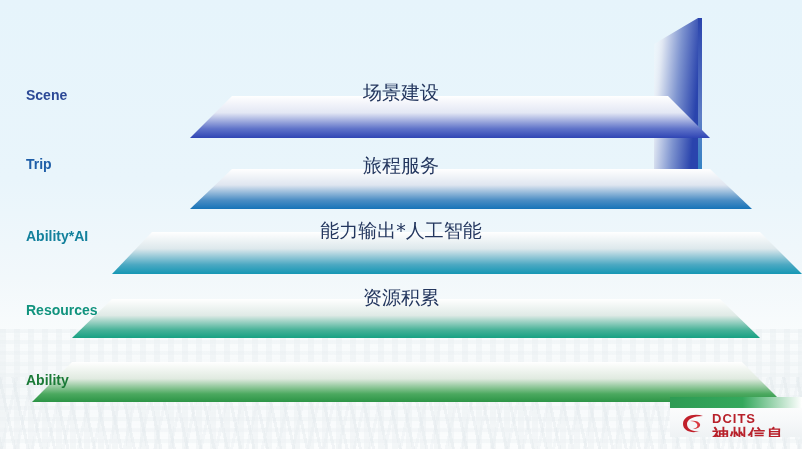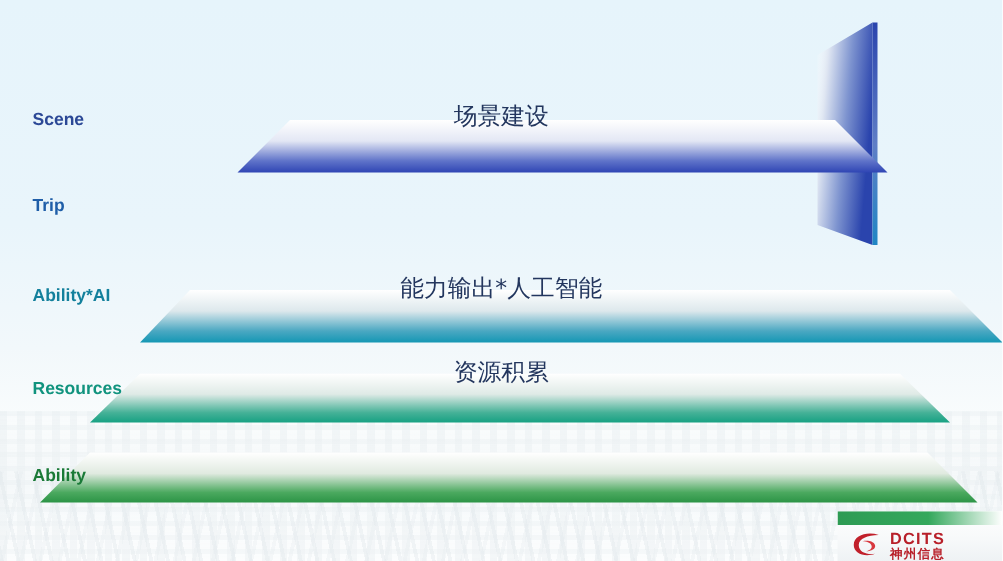--- a/index.html
+++ b/index.html
@@ -45,36 +45,36 @@
     top:2px;font-size:19px;color:#23365e;
     font-family:"DejaVu Sans","Liberation Sans",sans-serif;
     white-space:nowrap;pointer-events:none;
   }
   .sidelabel{
     position:absolute;font-size:14px;font-weight:bold;white-space:nowrap;
     font-family:"Liberation Sans","DejaVu Sans",sans-serif;
   }
   
   .logo{
-    position:absolute;right:0;bottom:0;width:132px;height:40px;
+    position:absolute;right:0;bottom:12px;width:132px;height:40px;
     background:linear-gradient(180deg,#ffffff 0%,#f7f9fa 55%,#eef2f4 100%);
     overflow:hidden;
   }
   .logo .greenband{
     position:absolute;left:0;top:0;width:132px;height:11px;
     background:linear-gradient(90deg,#2e9b54 0%,#34a85c 55%,#ffffff 100%);
   }
   .logo .mark{position:absolute;left:11px;top:16px;width:26px;height:22px;}
   .logo .brand{
     position:absolute;left:42px;top:14px;
     font-size:13px;font-weight:bold;letter-spacing:1px;color:#b8202a;
     font-family:"Liberation Sans","DejaVu Sans",sans-serif;
   }
   .logo .cname{
-    position:absolute;left:42px;top:27px;font-size:10px;font-weight:bold;color:#b8202a;
+    position:absolute;left:42px;top:27px;font-size:17px;font-weight:bold;color:#b8202a;
     font-family:"DejaVu Sans","Liberation Sans",sans-serif;letter-spacing:1px;
   }
   .logo .tag{
     position:absolute;left:14px;top:41px;width:110px;text-align:center;
     font-size:6px;color:#7b6a66;letter-spacing:1.2px;
     font-family:"DejaVu Sans","Liberation Sans",sans-serif;
   }
 </style>
 </head>
 <body>
@@ -114,20 +114,34 @@
           <stop offset="40%" stop-color="#e3e7f4"></stop>
           <stop offset="78%" stop-color="#5f73c9"></stop>
           <stop offset="100%" stop-color="#2f45b4"></stop>
         </linearGradient>
           </defs>
         <polygon points="232,18 668,18 710,60 190,60" fill="url(#g1)"></polygon>
       </svg>
       <div class="cn">场景建设</div>
     </div>
 
+    <div class="plate" style="top:151px;">
+      <svg viewBox="0 0 802 78" preserveAspectRatio="none">
+        <defs>
+            <linearGradient id="g2" x1="0" y1="0" x2="0" y2="1">
+          <stop offset="0%" stop-color="#ffffff"></stop>
+          <stop offset="40%" stop-color="#dfe6f0"></stop>
+          <stop offset="78%" stop-color="#4b8dc4"></stop>
+          <stop offset="100%" stop-color="#1673b8"></stop>
+        </linearGradient>
+          </defs>
+        <polygon points="232,18 710,18 752,58 190,58" fill="url(#g2)"></polygon>
+      </svg>
+      <div class="cn">旅程服务</div>
+    </div>
 
     <div class="plate" style="top:216px;">
       <svg viewBox="0 0 802 78" preserveAspectRatio="none">
         <defs>
             <linearGradient id="g3" x1="0" y1="0" x2="0" y2="1">
           <stop offset="0%" stop-color="#ffffff"></stop>
           <stop offset="40%" stop-color="#dde8ec"></stop>
           <stop offset="78%" stop-color="#4ba8c2"></stop>
           <stop offset="100%" stop-color="#1497b4"></stop>
         </linearGradient>

